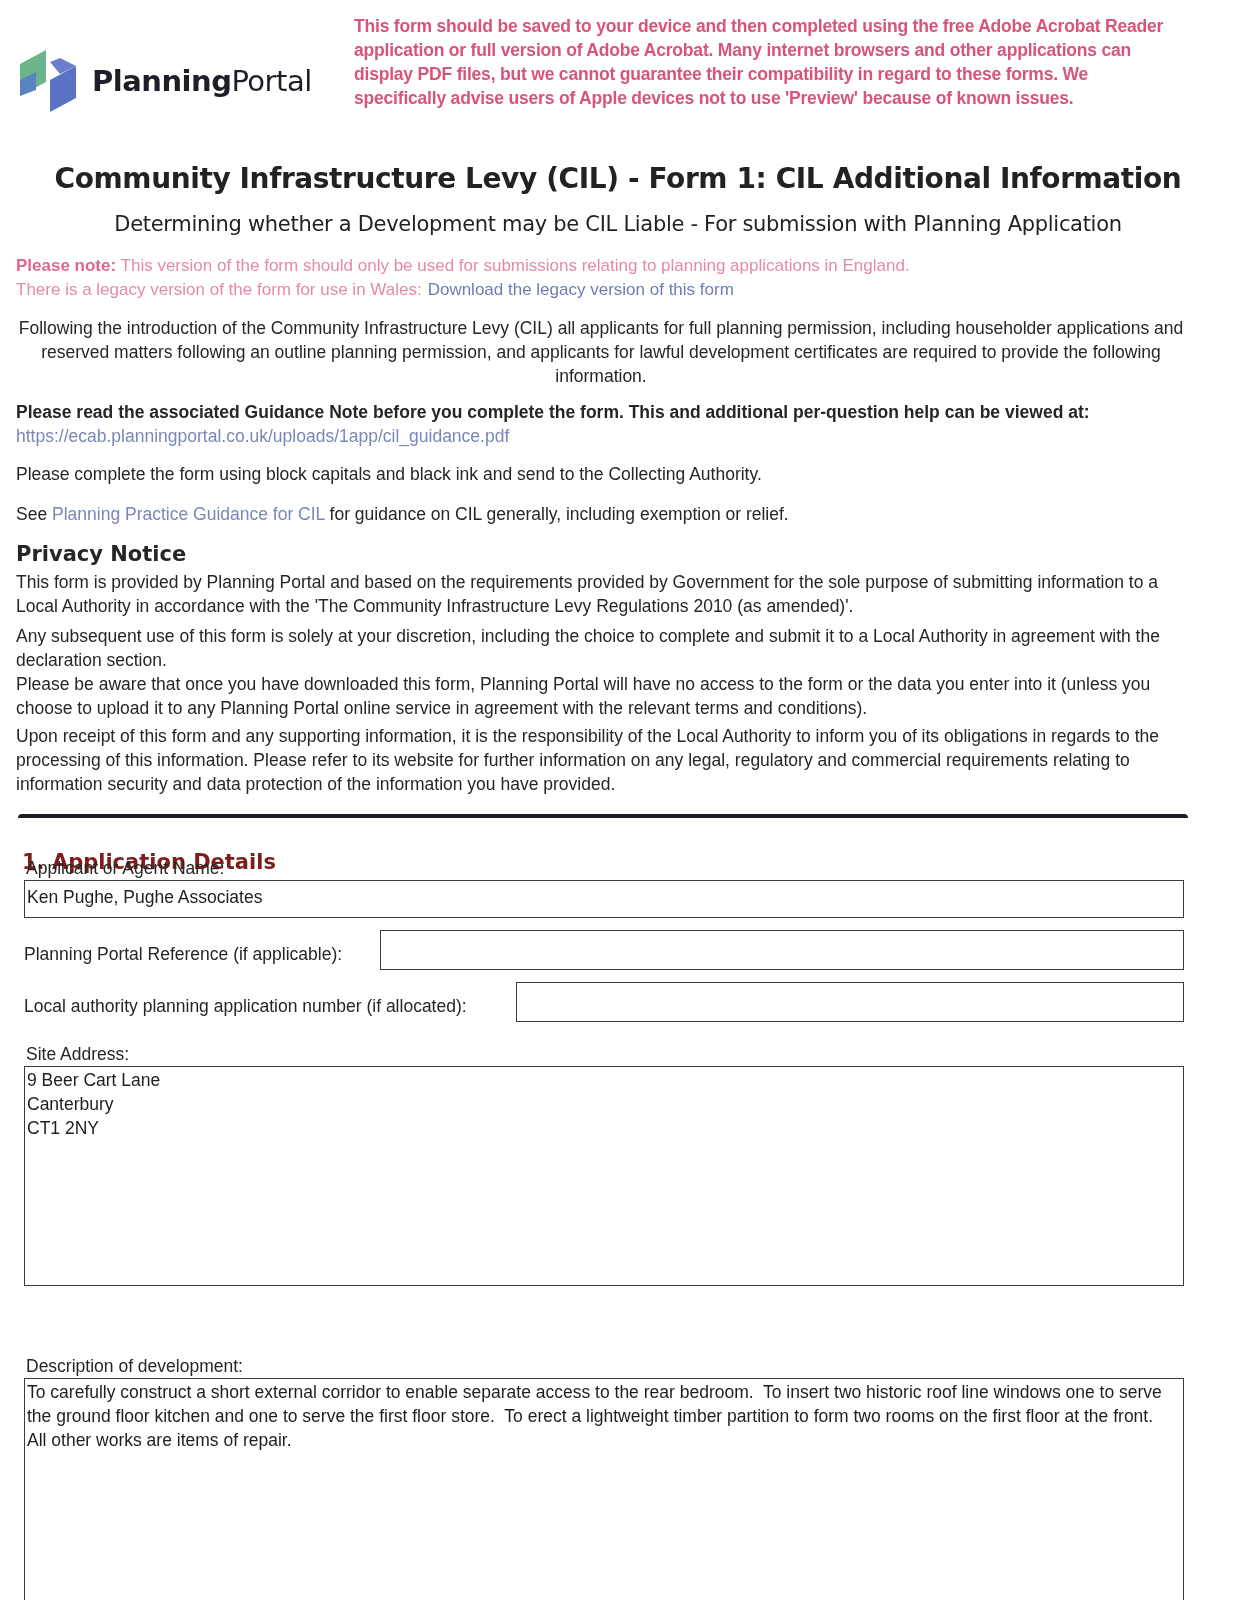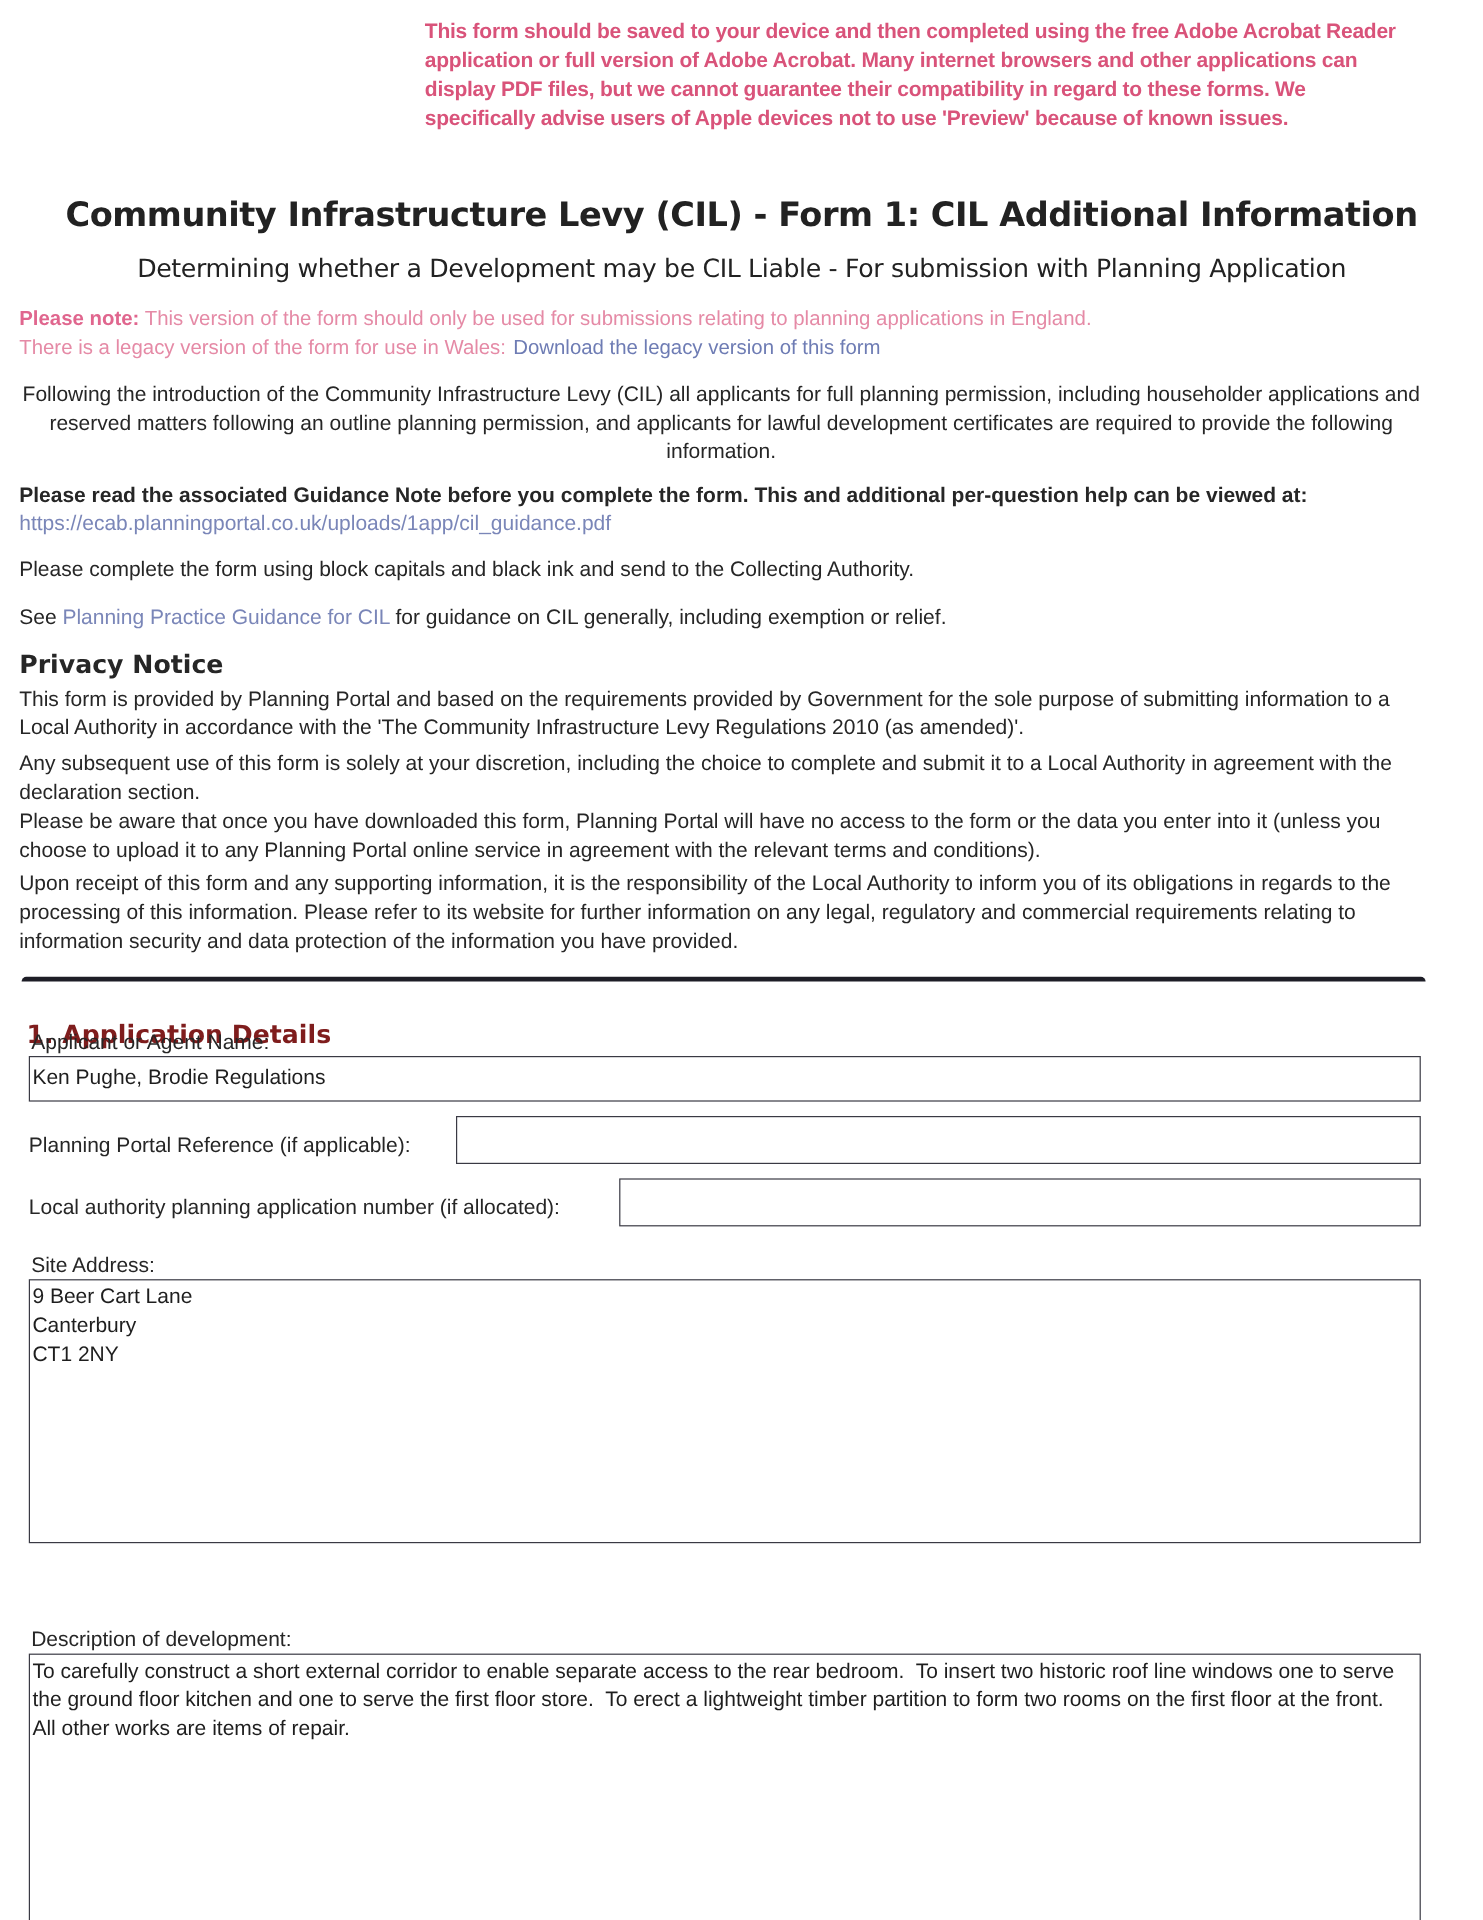--- a/index.html
+++ b/index.html
@@ -49,20 +49,29 @@
     .fld-lapn { left: 516px; top: 982px; width: 668px; height: 40px; }
     .lbl-site { left: 26px; top: 1044px; }
     .fld-site { left: 24px; top: 1066px; width: 1160px; height: 220px; padding-top: 1px; }
     .lbl-desc { left: 26px; top: 1356px; }
     .fld-desc { left: 24px; top: 1378px; width: 1160px; height: 240px; padding-top: 1px; }
   </style>
 </head>
 <body>
 
 <div class="header">
+  <div class="logo">
+    <svg class="logo-mark" viewBox="0 0 64 70">
+      <polygon points="4,18 30,4 30,36 4,50" fill="#6cb48c"></polygon>
+      <polygon points="4,34 20,26 20,44 4,50" fill="#5a84c0"></polygon>
+      <polygon points="34,34 34,66 60,52 60,20" fill="#5a72c4"></polygon>
+      <polygon points="34,16 44,12 60,20 44,28" fill="#6a80cc"></polygon>
+    </svg>
+    <div class="logo-text"><b>Planning</b><span>Portal</span></div>
+  </div>
   <div class="advisory">This form should be saved to your device and then completed using the free Adobe Acrobat Reader application or full version of Adobe Acrobat. Many internet browsers and other applications can display PDF files, but we cannot guarantee their compatibility in regard to these forms. We specifically advise users of Apple devices not to use 'Preview' because of known issues.</div>
 </div>
 
 <h1 class="title">Community Infrastructure Levy (CIL) - Form 1: CIL Additional Information</h1>
 <div class="subtitle">Determining whether a Development may be CIL Liable - For  submission with Planning Application</div>
 
 <div class="note">
   <div><b>Please note:</b><span> This version of the form should only be used for submissions relating to planning applications in England.</span></div>
   <div><span>There is a legacy version of the form for use in Wales:</span><span class="link">Download the legacy version of this form</span></div>
 </div>
@@ -78,21 +87,21 @@
 <div class="para p6">
   <p>Any subsequent use of this form is solely at your discretion, including the choice to complete and submit it to a Local Authority in agreement with the declaration section.</p>
   <p>Please be aware that once you have downloaded this form, Planning Portal will have no access to the form or the data you enter into it (unless you choose to upload it to any Planning Portal online service in agreement with the relevant terms and conditions).</p>
 </div>
 <p class="para p7">Upon receipt of this form and any supporting information, it is the responsibility of the Local Authority to inform you of its obligations in regards to the processing of this information. Please refer to its website for further information on any legal, regulatory and commercial requirements relating to information security and data protection of the information you have provided.</p>
 
 <div class="section-rule"></div>
 <h2 class="section-title">1. Application Details</h2>
 
 <label class="label lbl-name">Applicant or Agent Name:</label>
-<div class="field fld-name">Ken Pughe, Brodie Regulations</div>
+<div class="field fld-name">Ken Pughe, Pughe Associates</div>
 
 <label class="label lbl-ppref">Planning Portal Reference (if applicable):</label>
 <div class="field fld-ppref"></div>
 
 <label class="label lbl-lapn">Local authority planning application number (if allocated):</label>
 <div class="field fld-lapn"></div>
 
 <label class="label lbl-site">Site Address:</label>
 <div class="field fld-site">9 Beer Cart Lane
 Canterbury

